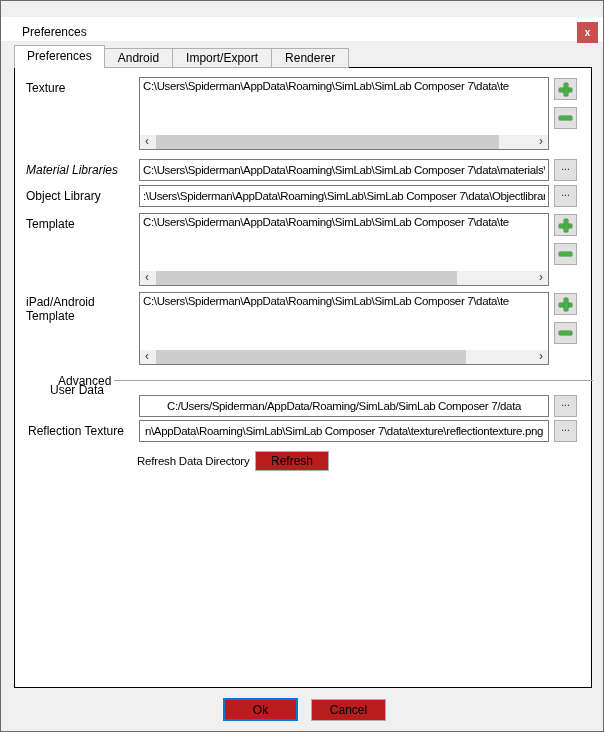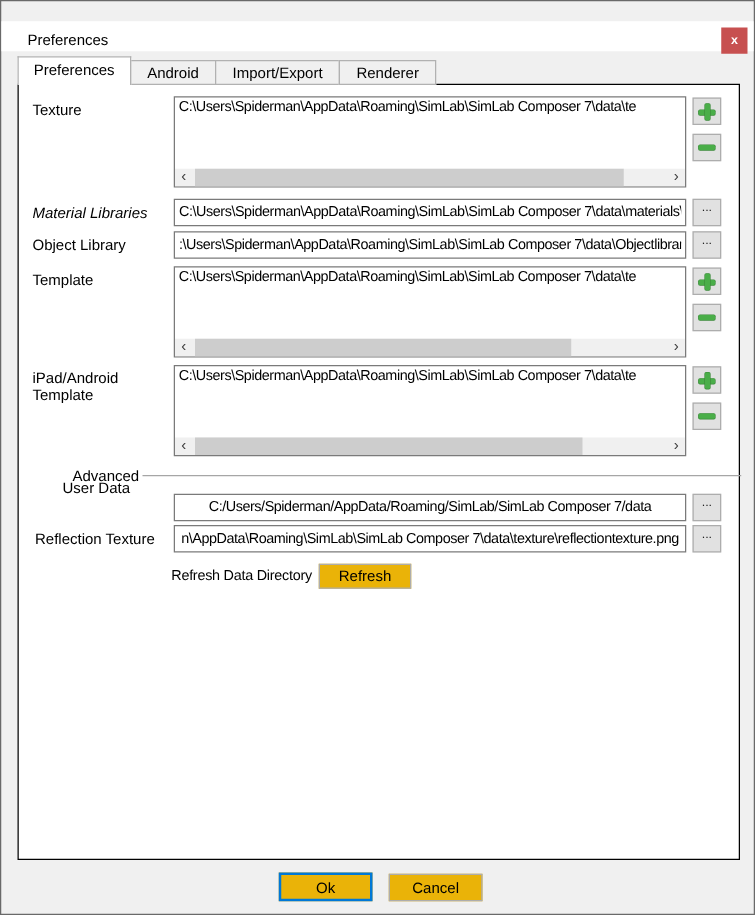--- a/index.html
+++ b/index.html
@@ -27,21 +27,21 @@
   .plus-glyph{position:relative;display:block;width:13px;height:13px;}
   .plus-glyph::before{content:"";position:absolute;left:0;top:5px;width:13px;height:4px;background:#4aae49;border-radius:1px;box-shadow:0 0 0 0.5px #3a8a39;}
   .plus-glyph::after{content:"";position:absolute;left:4.5px;top:0;width:4px;height:13px;background:#4aae49;border-radius:1px;box-shadow:0 0 0 0.5px #3a8a39;}
   .minus-glyph{display:block;width:13px;height:4px;background:#4aae49;border-radius:1px;box-shadow:0 0 0 0.5px #3a8a39;}
   .field{position:absolute;left:124px;width:410px;height:22px;border:1px solid #7a7a7a;box-sizing:border-box;
     font-family:"Liberation Sans",sans-serif;font-size:11.5px;letter-spacing:-0.35px;padding:0 3px;color:#000;background:#fff;text-align:center;}
   .browse{position:absolute;left:539px;width:23px;height:22px;background:#e1e1e1;border:1px solid #adadad;
     box-sizing:border-box;font-size:10px;line-height:8px;color:#222;padding:0 0 6px 0;}
   .divider{position:absolute;left:99px;width:479px;height:1px;background:#a6a6a6;}
   .refresh-lbl{position:absolute;left:122px;font-size:11.5px;letter-spacing:-0.2px;color:#000;white-space:nowrap;}
-  .btn{background:#eab308;border:1px solid #adadad;font-family:"Liberation Sans",sans-serif;font-size:12px;color:#000;box-sizing:border-box;}
+  .btn{background:#b91c1c;border:1px solid #adadad;font-family:"Liberation Sans",sans-serif;font-size:12px;color:#000;box-sizing:border-box;}
   .refresh-btn{position:absolute;left:240px;top:383px;width:74px;height:20px;}
   .ok-btn{position:absolute;left:222px;top:697px;width:75px;height:23px;border:2px solid #0078d7;}
   .cancel-btn{position:absolute;left:310px;top:698px;width:75px;height:22px;}
 </style>
 </head>
 <body>
 
 <div class="dialog">
 
   <div class="titlebar">

